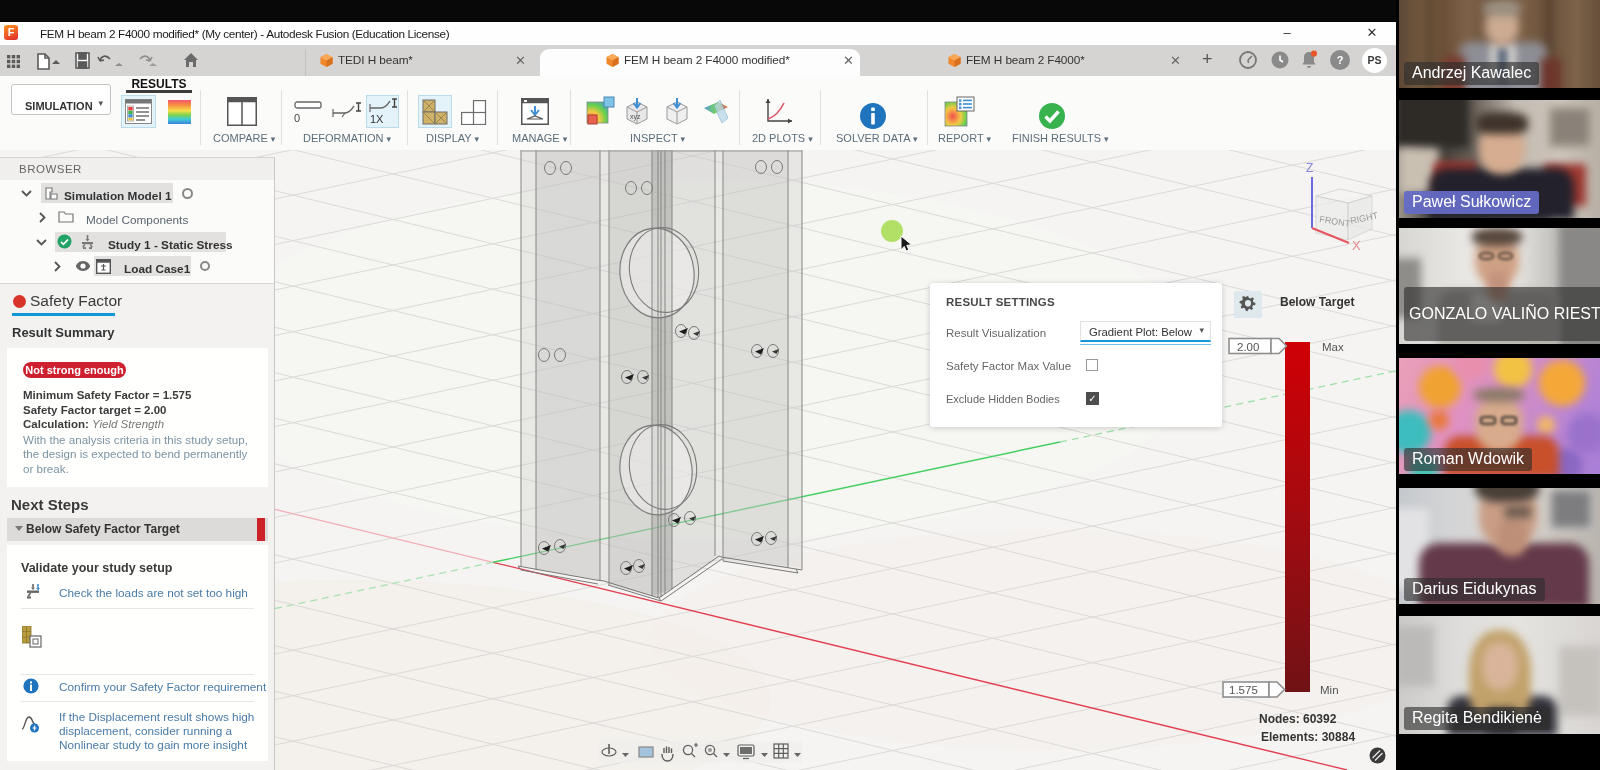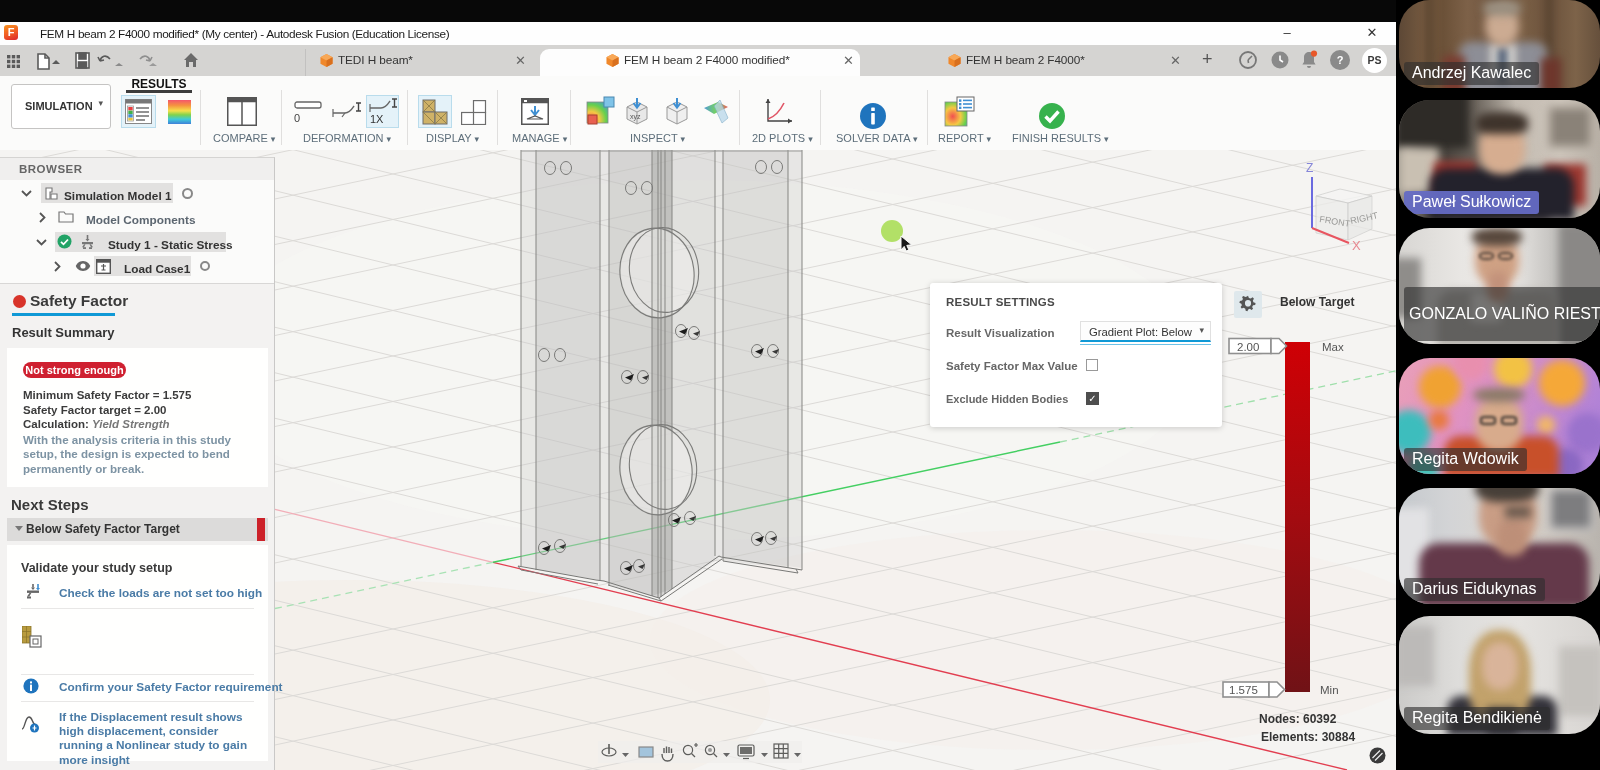--- a/index.html
+++ b/index.html
@@ -17,24 +17,24 @@
   .tab-active { position:absolute; left:540px; top:4px; width:320px; height:27px; background:#fdfdfd; border-radius:9px 9px 0 0; }
   .tabtxt { font-size:11.8px; letter-spacing:-0.1px; color:#333; }
   .cube { position:absolute; width:13px; height:13px; }
   .gicon { position:absolute; top:5px; width:20px; height:20px; border-radius:50%; background:#8a8a8a; color:#fff; text-align:center; line-height:20px; font-size:12px; }
   #ribbon { left:0; top:76px; width:1396px; height:74px; background:#fbfbfa; }
   .rlabel { position:absolute; top:56px; font-size:11px; color:#5d6e7a; white-space:nowrap; }
   .rsep { position:absolute; top:14px; width:1px; height:55px; background:#e0dfde; }
   .hibox { position:absolute; background:#e4f2f9; border:1px solid #b9dcec; }
   
   #panel { left:0; top:157px; width:275px; height:613px; background:#f3f2f1; border-right:1px solid #c9c8c7; border-top:1px solid #d5d4d2; }
-  .ptext { position:absolute; white-space:nowrap;font-weight:bold; }
+  .ptext { position:absolute; white-space:nowrap; }
   
   #sidebar { position:absolute; left:1396px; top:0; width:204px; height:770px; background:#000; overflow:hidden; }
-  .tile { position:absolute; left:3px; width:201px; overflow:hidden;border-radius:31px; }
+  .tile { position:absolute; left:3px; width:201px; overflow:hidden; }
   .nlabel { position:absolute; left:5px; font-size:15px; color:#fff; background:rgba(45,45,45,0.62); padding:2px 8px 3px 8px; border-radius:3px; white-space:nowrap; }
   .blob { position:absolute; filter:blur(4px); }
   
   #dlg { left:930px; top:283px; width:292px; height:144px; background:#fff; border-radius:3px; box-shadow:0 1px 6px rgba(0,0,0,0.18); z-index:6; }
 </style>
 </head>
 <body>
 <div id="app">
   <div id="blackbar" class="abs"></div>
   <div id="titlebar" class="abs">
@@ -112,21 +112,21 @@
       </svg>
     <svg class="abs" style="left:1298px;top:4px;" width="22" height="22" viewBox="0 0 22 22">
         <path d="M11 3 c-3.4 0 -5 2.6 -5 5.4 V13 l-1.6 2.6 h13.2 L16 13 V8.4 C16 5.6 14.4 3 11 3 Z" fill="#8a8a8a"></path>
         <path d="M9 17 a2 2 0 0 0 4 0" fill="#8a8a8a"></path>
         <circle cx="16" cy="4.6" r="3.1" fill="#e8582a"></circle>
       </svg>
     <div class="gicon" style="left:1330px;font-size:11px;font-weight:bold;">?</div>
     <div class="abs" style="left:1362px;top:3px;width:25px;height:25px;border-radius:50%;background:#fff;color:#3a3a3a;font-size:10.5px;font-weight:bold;text-align:center;line-height:25px;">PS</div>
   </div>
   <div id="ribbon" class="abs">
-    <div class="abs" style="left:11px;top:8px;width:100px;height:45px;background:#fff;border:1px solid #c5c4c3;border-radius:3px;">
+    <div class="abs" style="left:11px;top:8px;width:100px;height:31px;background:#fff;border:1px solid #c5c4c3;border-radius:3px;">
       <span style="position:absolute;left:13px;top:15px;font-size:11px;font-weight:bold;color:#333;">SIMULATION</span>
       <span style="position:absolute;right:7px;top:13px;font-size:9px;color:#555;">▾</span>
     </div>
     <div class="abs" style="left:127px;top:1px;width:64px;text-align:center;font-size:12px;font-weight:bold;color:#111;">RESULTS</div>
     <div class="abs" style="left:126px;top:14px;width:66px;height:3px;background:#3c3c3c;"></div>
 
     <div class="hibox" style="left:121px;top:19px;width:35px;height:33px;"></div>
     <svg class="abs" style="left:125px;top:23px;" width="27" height="25" viewBox="0 0 27 25">
         <rect x="0.5" y="0.5" width="26" height="24" fill="#fff" stroke="#888"></rect>
         <rect x="0.5" y="0.5" width="26" height="4" fill="#777"></rect>
@@ -703,21 +703,21 @@
     <div class="blob" style="left:168px;top:55px;width:40px;height:40px;background:#9a72cc;border-radius:50%;"></div>
     <div class="blob" style="left:150px;top:90px;width:34px;height:34px;background:#8a67c2;border-radius:50%;"></div>
     <div class="blob" style="left:10px;top:95px;width:30px;height:30px;background:#48c2b8;border-radius:50%;"></div>
     <div class="blob" style="left:30px;top:52px;width:20px;height:20px;background:#e8793e;border-radius:50%;"></div>
     <div class="blob" style="left:138px;top:58px;width:18px;height:18px;background:#f2b864;border-radius:50%;"></div>
     <div class="blob" style="left:45px;top:78px;width:115px;height:42px;background:#c8502a;border-radius:16px 16px 0 0;"></div>
     <div class="blob" style="left:76px;top:38px;width:48px;height:56px;background:#d8ab8c;border-radius:45%;"></div>
     <div class="blob" style="left:74px;top:30px;width:52px;height:14px;background:#8a7a66;border-radius:45%;"></div>
     <div class="abs" style="left:81px;top:58px;width:16px;height:9px;border:2.5px solid #33302c;border-radius:30%;filter:blur(1.5px);"></div>
     <div class="abs" style="left:102px;top:58px;width:16px;height:9px;border:2.5px solid #33302c;border-radius:30%;filter:blur(1.5px);"></div>
-    <div class="nlabel" style="bottom:3px;font-size:16px;">Regita Wdowik</div>
+    <div class="nlabel" style="bottom:3px;font-size:16px;">Roman Wdowik</div>
   </div>
 
   <div class="tile" style="top:488px;height:116px;background:linear-gradient(90deg,#c5c9cd 0%,#d3d4d6 25%,#dcd9d4 55%,#cfc9c2 75%,#b9b4ae 100%);">
     <div class="blob" style="left:150px;top:0px;width:44px;height:42px;background:#7d7d7f;border:3px solid #c2c2c4;"></div>
     <div class="blob" style="left:-10px;top:20px;width:40px;height:80px;background:#e2e2e4;"></div>
     <div class="blob" style="left:20px;top:55px;width:170px;height:65px;background:#64394a;border-radius:20px 20px 0 0;"></div>
     <div class="blob" style="left:80px;top:-6px;width:58px;height:66px;background:#c99d85;border-radius:45%;"></div>
     <div class="blob" style="left:76px;top:-14px;width:64px;height:28px;background:#473f38;border-radius:40%;"></div>
     <div class="blob" style="left:98px;top:32px;width:30px;height:36px;background:#bd8f78;border-radius:40%;"></div>
     <div class="blob" style="left:106px;top:18px;width:26px;height:12px;background:#6b5a4e;"></div>

